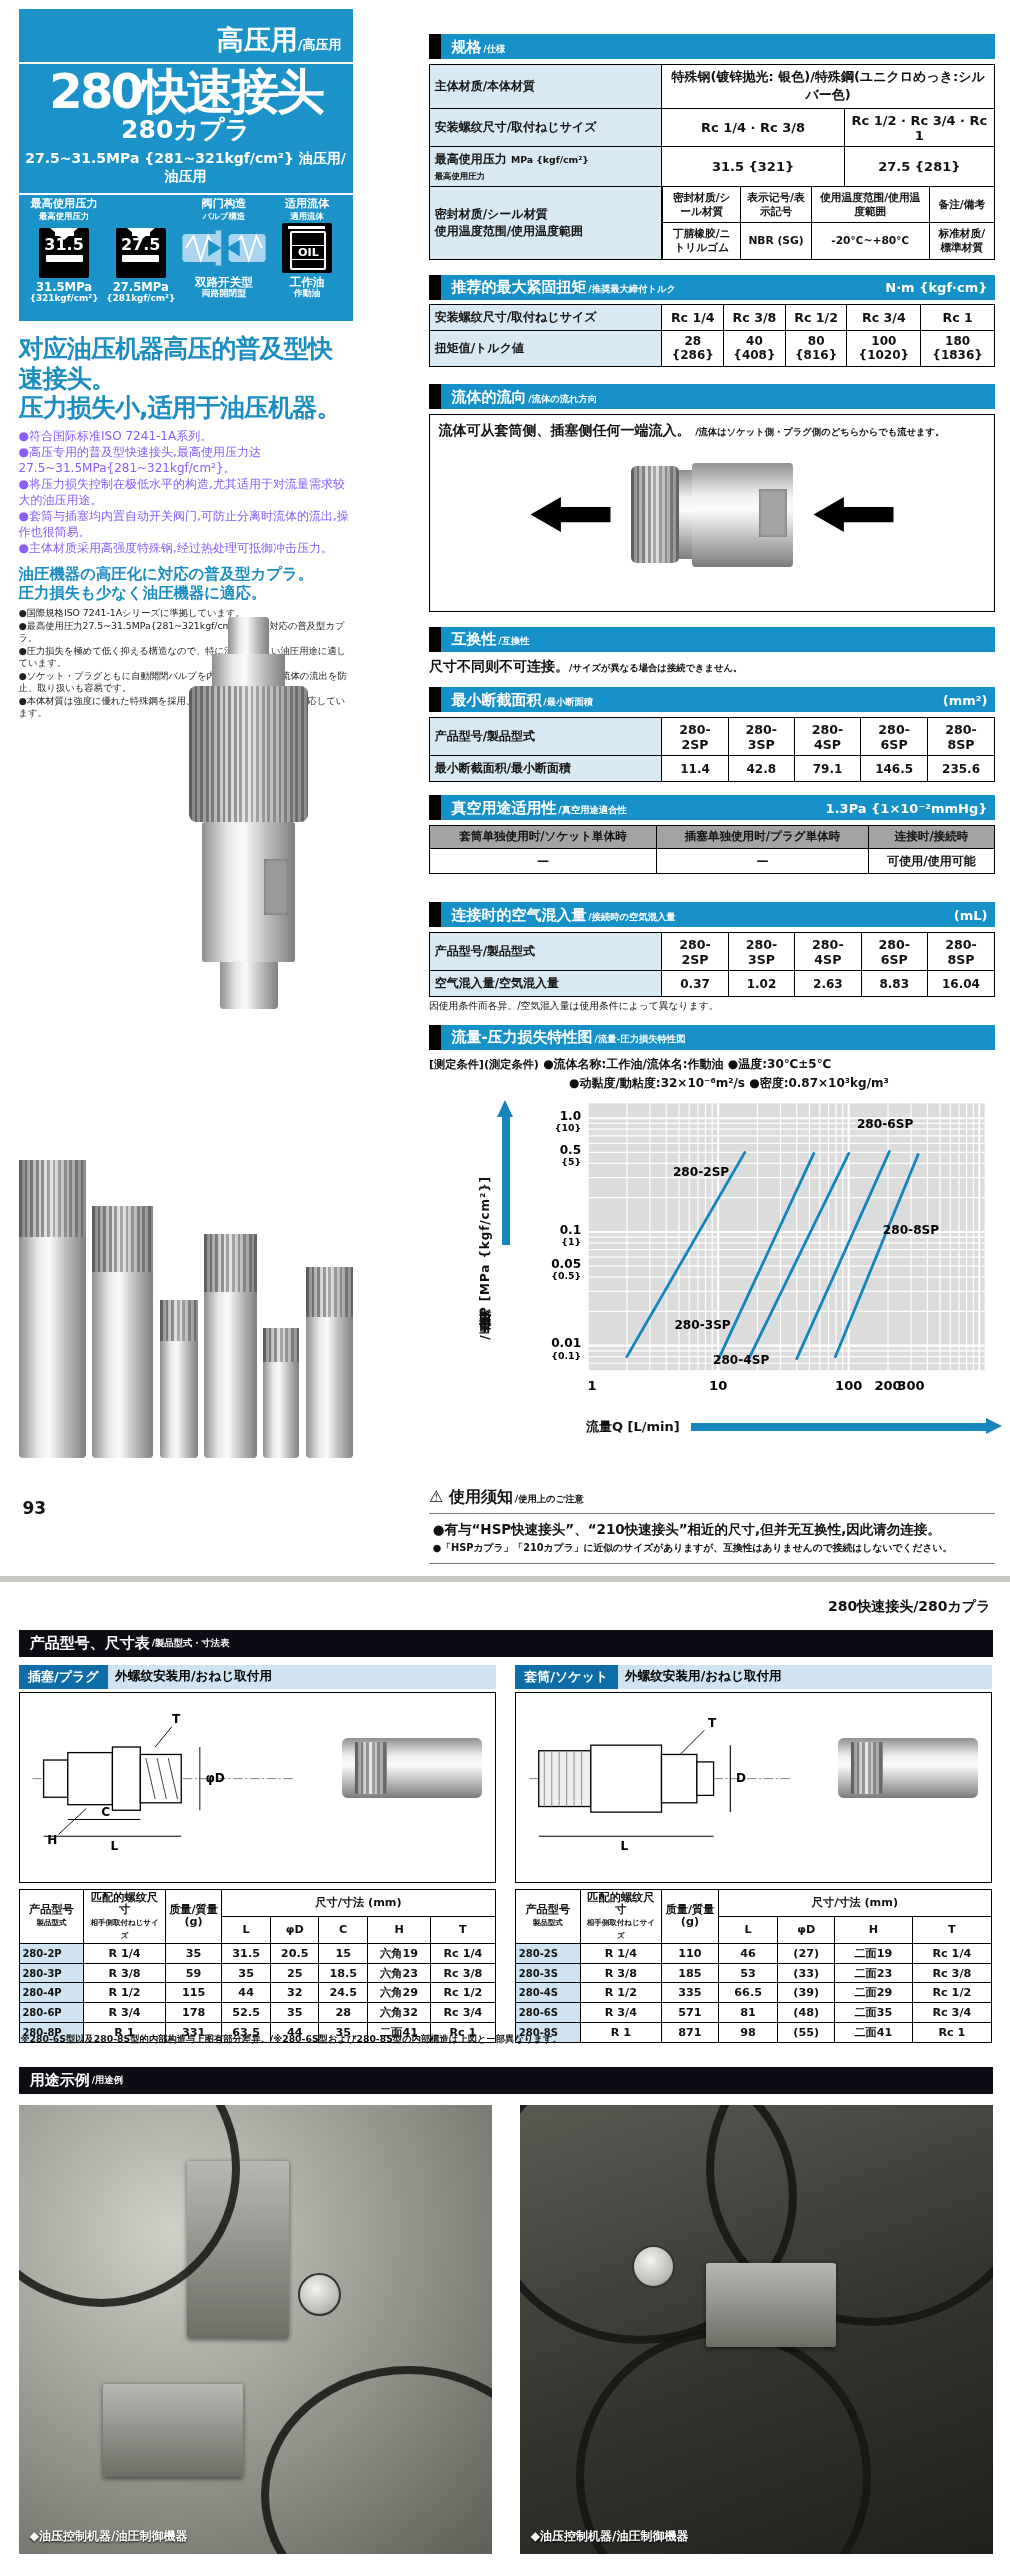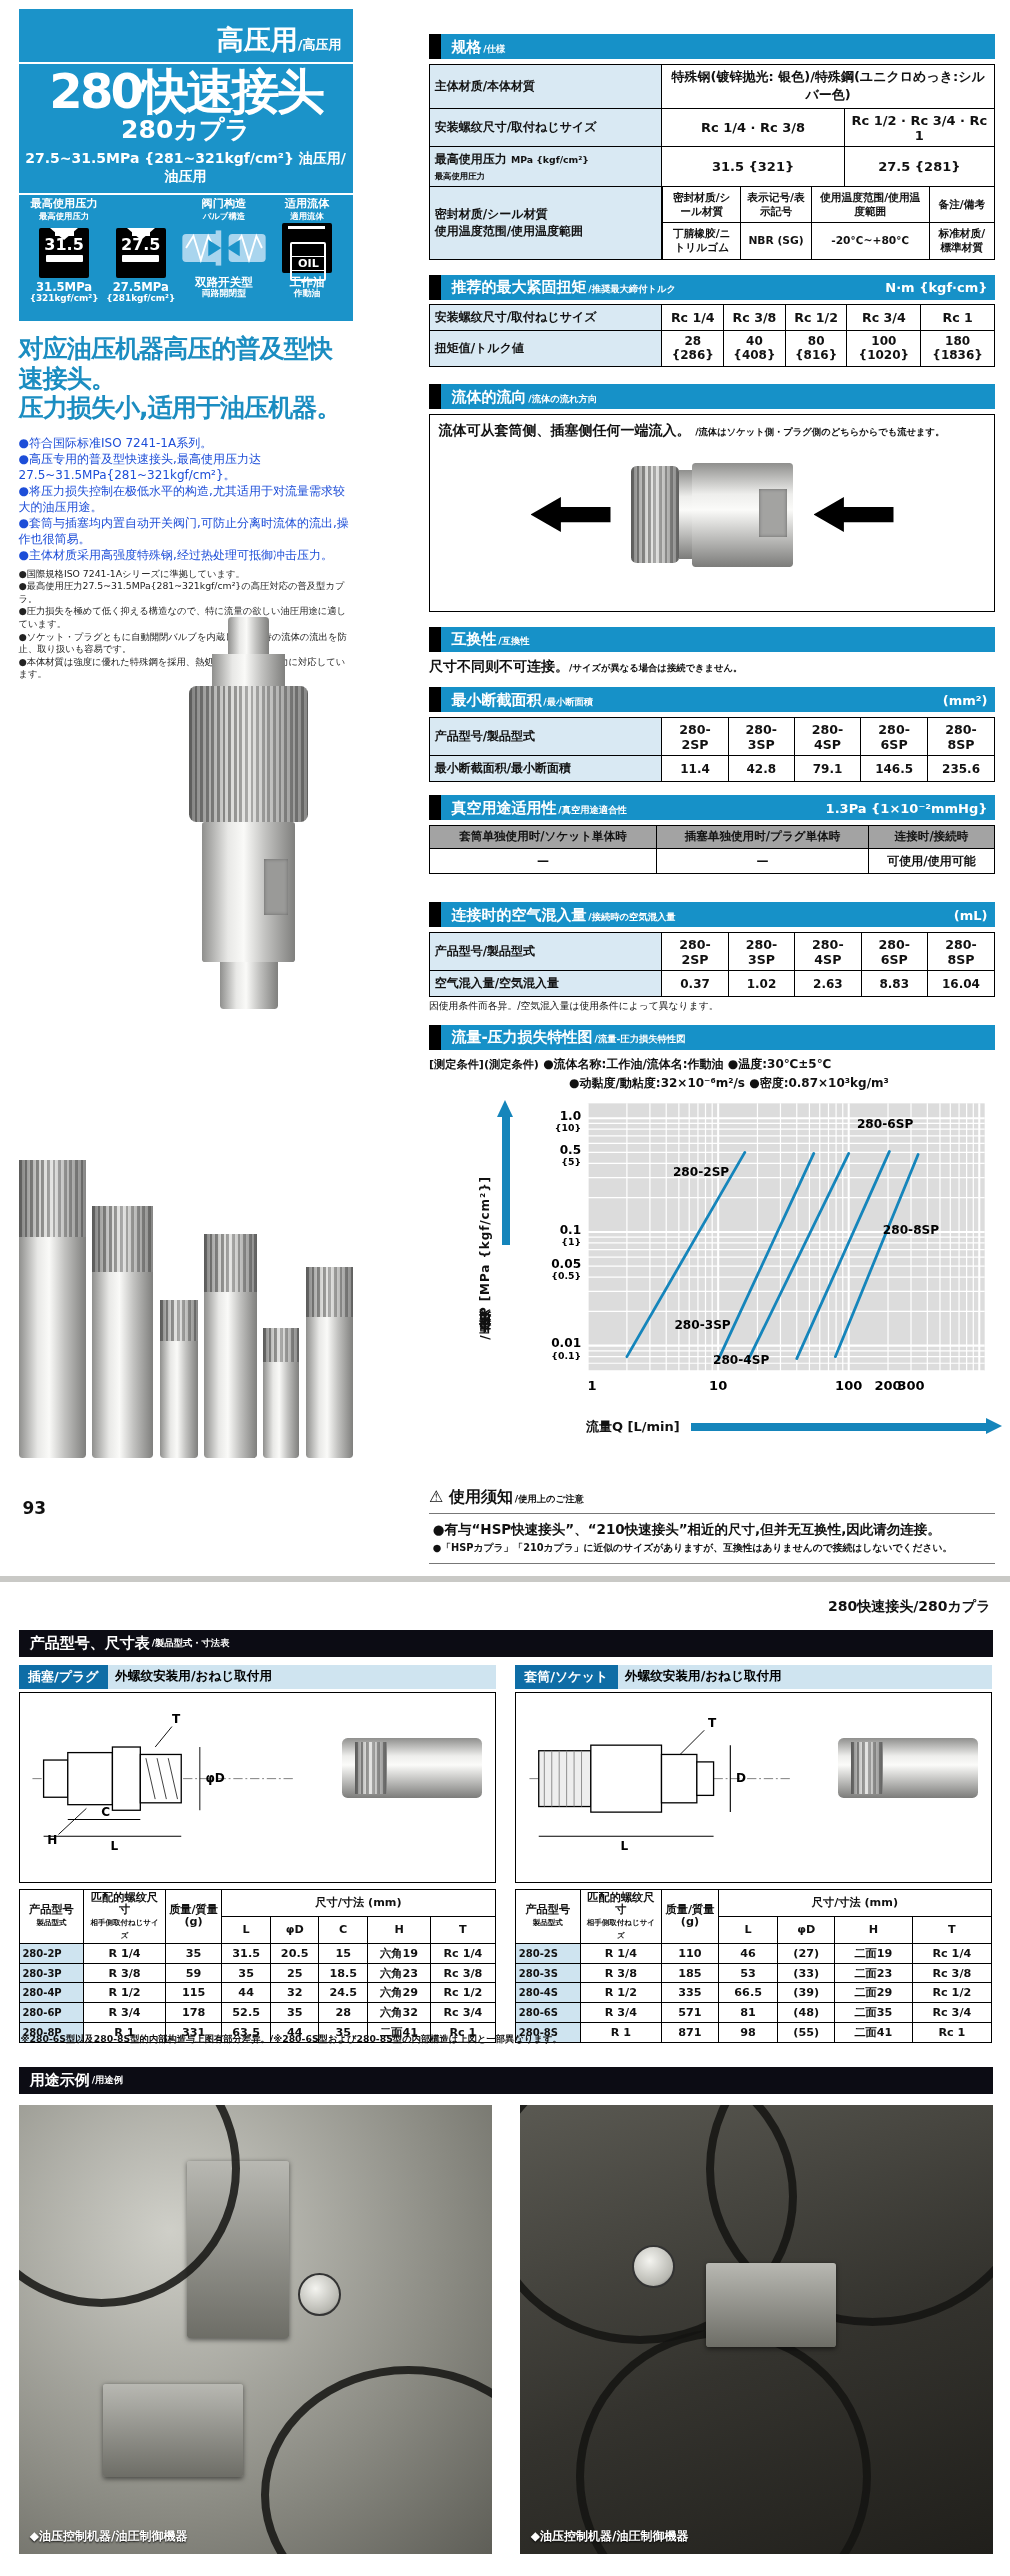--- a/index.html
+++ b/index.html
@@ -19,27 +19,27 @@
   .toplbl{font-size:11.2px;font-weight:bold;line-height:1.05;height:25px;overflow:hidden;}
   .jp9{font-size:8.4px;font-weight:bold;}
   .ibox{width:50px;height:50px;background:#000;margin:0 auto;position:relative;border-radius:1.9px;}
   .dn-arr{width:0;height:0;margin:4.7px auto 0;border-left:14px solid transparent;border-right:14px solid transparent;border-top:12px solid #fff;}
   .dn-arr::before{content:"";position:absolute;left:16px;top:1.9px;width:18.6px;height:5.6px;background:#fff;}
   .inum{font-size:16px;font-weight:bold;color:#fff;margin-top:-5.6px;}
   .ibar{width:37px;height:6.5px;background:#fff;margin:1.9px auto 0;border-radius:0.9px;}
   .icap{font-size:11.6px;font-weight:bold;margin-top:2.8px;line-height:1.1;}
   .icap2{font-size:8.9px;font-weight:bold;line-height:1.1;}
   .vbox{width:88px;height:50px;margin:0 auto;}
-  .oilin{position:absolute;left:8.4px;top:19px;width:32px;height:35px;border:2.8px solid #fff;border-radius:1.9px;}
+  .oilin{position:absolute;left:8.4px;top:8px;width:32px;height:35px;border:2.8px solid #fff;border-radius:1.9px;}
   .oiltop{position:absolute;left:5.6px;top:2.8px;width:37px;height:2.8px;background:#fff;}
   .oiltxt{position:absolute;left:0;top:11.2px;width:32px;text-align:center;font-size:11.2px;font-weight:bold;color:#fff;border-top:1.9px solid #fff;border-bottom:1.9px solid #fff;}
   
   .left-body{position:absolute;left:18.6px;top:334px;width:335px;}
   .headline{color:#1b8dc1;font-weight:bold;font-size:25px;line-height:1.18;letter-spacing:-0.9px;}
-  .cbullets{margin-top:12px;font-size:12px;line-height:1.34;color:#1d4ed8;font-weight:500;}
+  .cbullets{margin-top:5px;font-size:12px;line-height:1.34;color:#8b5cf6;font-weight:500;}
   .jheadline{color:#1b8dc1;font-weight:bold;font-size:15.4px;line-height:1.2;margin-top:9.3px;}
   .jbullets{margin-top:4.7px;font-size:9.3px;line-height:1.35;color:#222;}
   .metal{background:linear-gradient(90deg,#8f8f8d 0%,#e8e8e6 28%,#fafaf8 45%,#c2c2c0 68%,#7f7f7d 100%);}
   .metalh{background:linear-gradient(180deg,#8f8f8d 0%,#eeeeec 30%,#fbfbf9 45%,#c2c2c0 70%,#7c7c7a 100%);}
   .knurl{background:linear-gradient(90deg,rgba(50,50,50,.55),rgba(255,255,255,0) 35%,rgba(255,255,255,.25) 50%,rgba(50,50,50,.5)),repeating-linear-gradient(90deg,#8e8e8c 0 2.8px,#dcdcda 2.8px 5.6px);}
   .photo1{position:absolute;left:157px;top:617px;width:183px;height:391px;}
   .photo1 div{margin:0 auto;}
   .p1a{width:41px;height:37px;border-radius:3.7px 3.7px 0 0;}
   .p1b{width:73px;height:32px;}
   .p1c{width:119px;height:136px;border-radius:7.5px;}
@@ -205,20 +205,24 @@
       <div>对应油压机器高压的普及型快速接头。</div>
       <div>压力损失小,适用于油压机器。</div>
     </div>
     <div class="cbullets">
       <div>●符合国际标准ISO 7241-1A系列。</div>
       <div>●高压专用的普及型快速接头,最高使用压力达27.5~31.5MPa{281~321kgf/cm²}。</div>
       <div>●将压力损失控制在极低水平的构造,尤其适用于对流量需求较大的油压用途。</div>
       <div>●套筒与插塞均内置自动开关阀门,可防止分离时流体的流出,操作也很简易。</div>
       <div>●主体材质采用高强度特殊钢,经过热处理可抵御冲击压力。</div>
     </div>
+    <div class="jheadline">
+      <div>油圧機器の高圧化に対応の普及型カプラ。</div>
+      <div>圧力損失も少なく油圧機器に適応。</div>
+    </div>
     <div class="jbullets">
       <div>●国際規格ISO 7241-1Aシリーズに準拠しています。</div>
       <div>●最高使用圧力27.5~31.5MPa{281~321kgf/cm²}の高圧対応の普及型カプラ。</div>
       <div>●圧力損失を極めて低く抑える構造なので、特に流量の欲しい油圧用途に適しています。</div>
       <div>●ソケット・プラグともに自動開閉バルブを内蔵し、分離時の流体の流出を防止、取り扱いも容易です。</div>
       <div>●本体材質は強度に優れた特殊鋼を採用、熱処理を行い衝撃圧力に対応しています。</div>
     </div>
   </div>
 
   <div class="photo1">

